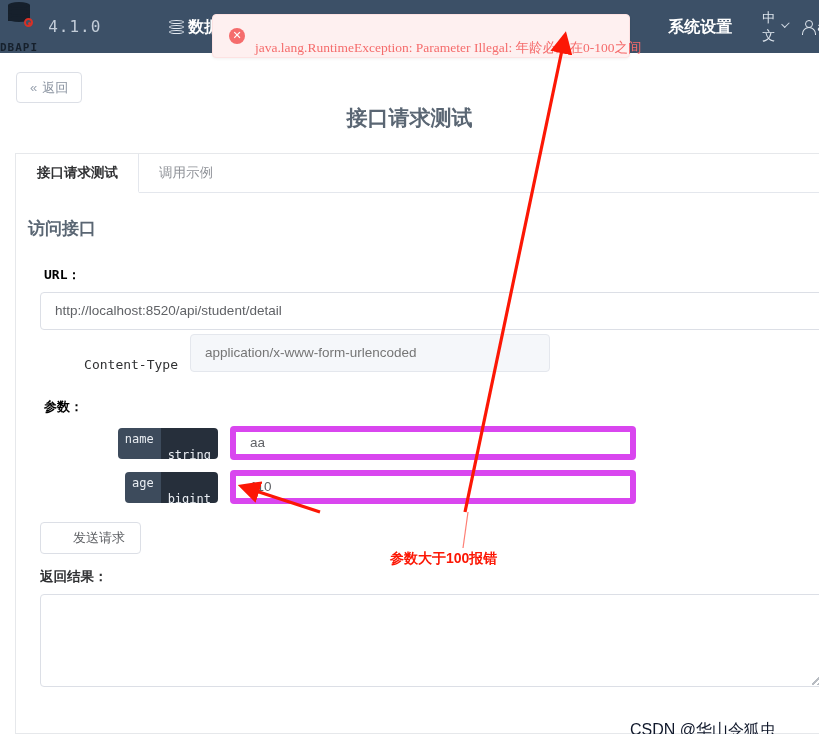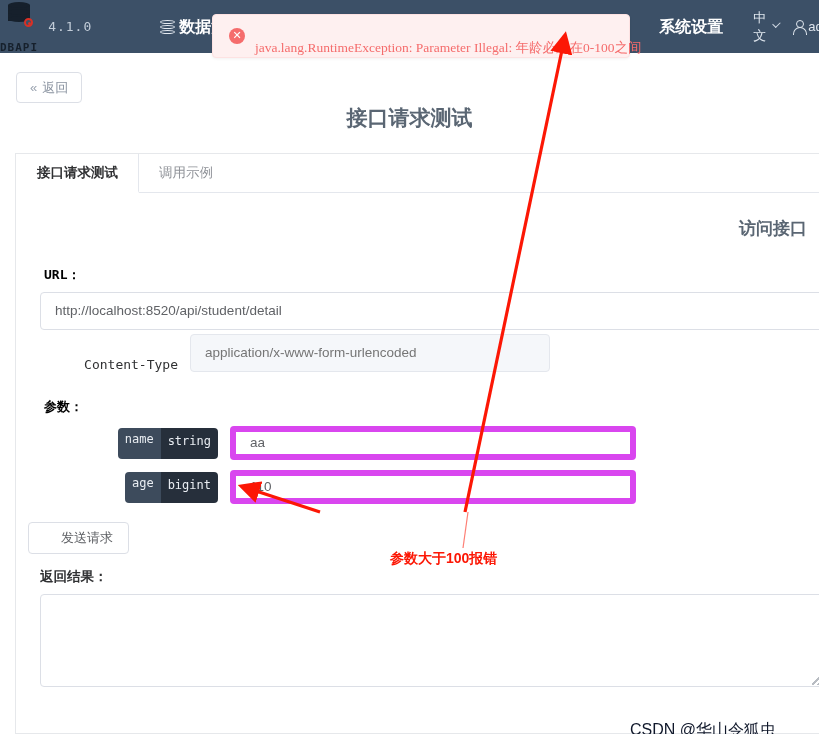--- a/index.html
+++ b/index.html
@@ -43,21 +43,21 @@
     content:""; position:absolute; left:2px; top:2px; width:3px;height:3px;
     background:#d93025; border-radius:50%;
   }
   .logo-text{
     font-family:"DejaVu Sans Mono","Liberation Mono",monospace;
     font-size:11px; font-weight:bold; color:#16202c; letter-spacing:1px;
     line-height:10px; margin-top:1px;
   }
   .version{
     font-family:"DejaVu Sans Mono","Liberation Mono",monospace;
-    font-size:13px; color:#c2ccd8; margin-left:10px; letter-spacing:1px;
+    font-size:16px; color:#c2ccd8; margin-left:10px; letter-spacing:1px;
   }
   .nav-items{ display:flex; align-items:center; margin-left:52px; height:53px; }
   .nav-item{
     display:flex; align-items:center; gap:4px;
     font-size:16px; font-weight:bold; color:#ffffff;
     padding:0 16px; height:53px; line-height:53px; cursor:pointer; white-space:nowrap;
   }
   .nav-ico{ display:inline-block; width:15px; height:15px; position:relative; top:1px;}
   .nav-ico .nd{ position:absolute; left:0; width:15px; height:4px; border:1px solid #e4eaf1; border-radius:50%; background:#3c5067;}
   .nav-ico .n1{top:0px;} .nav-ico .n2{top:5px;} .nav-ico .n3{top:10px;}
@@ -114,21 +114,21 @@
   }
   .tab{
     padding:0 20px; display:flex; align-items:center;
     font-size:13.5px; color:#909399; cursor:pointer;
     border-bottom:2px solid transparent; margin-bottom:-1px;
   }
   .tab.active{ color:#303133; font-weight:bold; border-bottom-color:#ffffff; border-right:1px solid #e4e7ed; border-left:1px solid #fff;}
   .card-body{ padding:0 12px; position:relative; }
 
   .sub-title{
-    text-align:right; font-size:17px; font-weight:bold; color:#5a6673;
+    text-align:left; font-size:17px; font-weight:bold; color:#5a6673;
     margin-top:24px;
   }
 
   .field-label{
     font-family:"DejaVu Sans Mono","Liberation Mono",monospace;
     font-size:13px; font-weight:bold; color:#000000;
     margin-top:26px; margin-bottom:8px; margin-left:16px;
   }
   .label-cn{ font-family:"Liberation Sans",sans-serif; font-weight:bold;}
 
@@ -154,37 +154,37 @@
     font-family:"Liberation Sans",sans-serif;
   }
 
   .param-row{ display:flex; align-items:center; margin-left:12px; margin-top:10px; }
   .param-tag{
     display:flex; align-items:stretch; height:31px; border-radius:4px; overflow:hidden;
     margin-right:12px; font-family:"DejaVu Sans Mono","Liberation Mono",monospace;
     font-size:12px; line-height:22px;
   }
   .param-tag .pname{ background:#3d4b5c; color:#e9edf2; padding:0 7px; }
-  .param-tag .ptype{ background:#262f3b; color:#e9edf2; padding:2px 7px; }
+  .param-tag .ptype{ background:#262f3b; color:#e9edf2; padding:16px 7px; }
   .param-tagwrap{ width:190px; display:flex; justify-content:flex-end; }
   .inp-param{
     width:406px; height:34px;
     border:6px solid #d946ef; border-radius:4px; background:#fff;
     font-size:13.5px; color:#606266;
     padding:0 14px; line-height:34px; outline:none;
     font-family:"Liberation Sans",sans-serif;
   }
 
   .btn{
     display:inline-block; padding:0 15px; height:32px; line-height:30px;
     border:1px solid #dcdfe6; border-radius:4px; background:#fff;
     font-size:13px; color:#606266; cursor:pointer;
     font-family:"Liberation Sans",sans-serif;
   }
-  .send-btn{ margin-top:18px;padding-left:32px; }
+  .send-btn{ margin-left:12px; margin-top:18px;padding-left:32px; }
 
   .result-label{
     font-size:13.5px; font-weight:bold; color:#303133;
     margin-left:12px; margin-top:14px; margin-bottom:8px;
   }
   .result-area{
     width:786px; height:93px; margin-left:12px;
     border:1px solid #dcdfe6; border-radius:4px; background:#fff;
     position:relative; resize:none; outline:none;
   }

